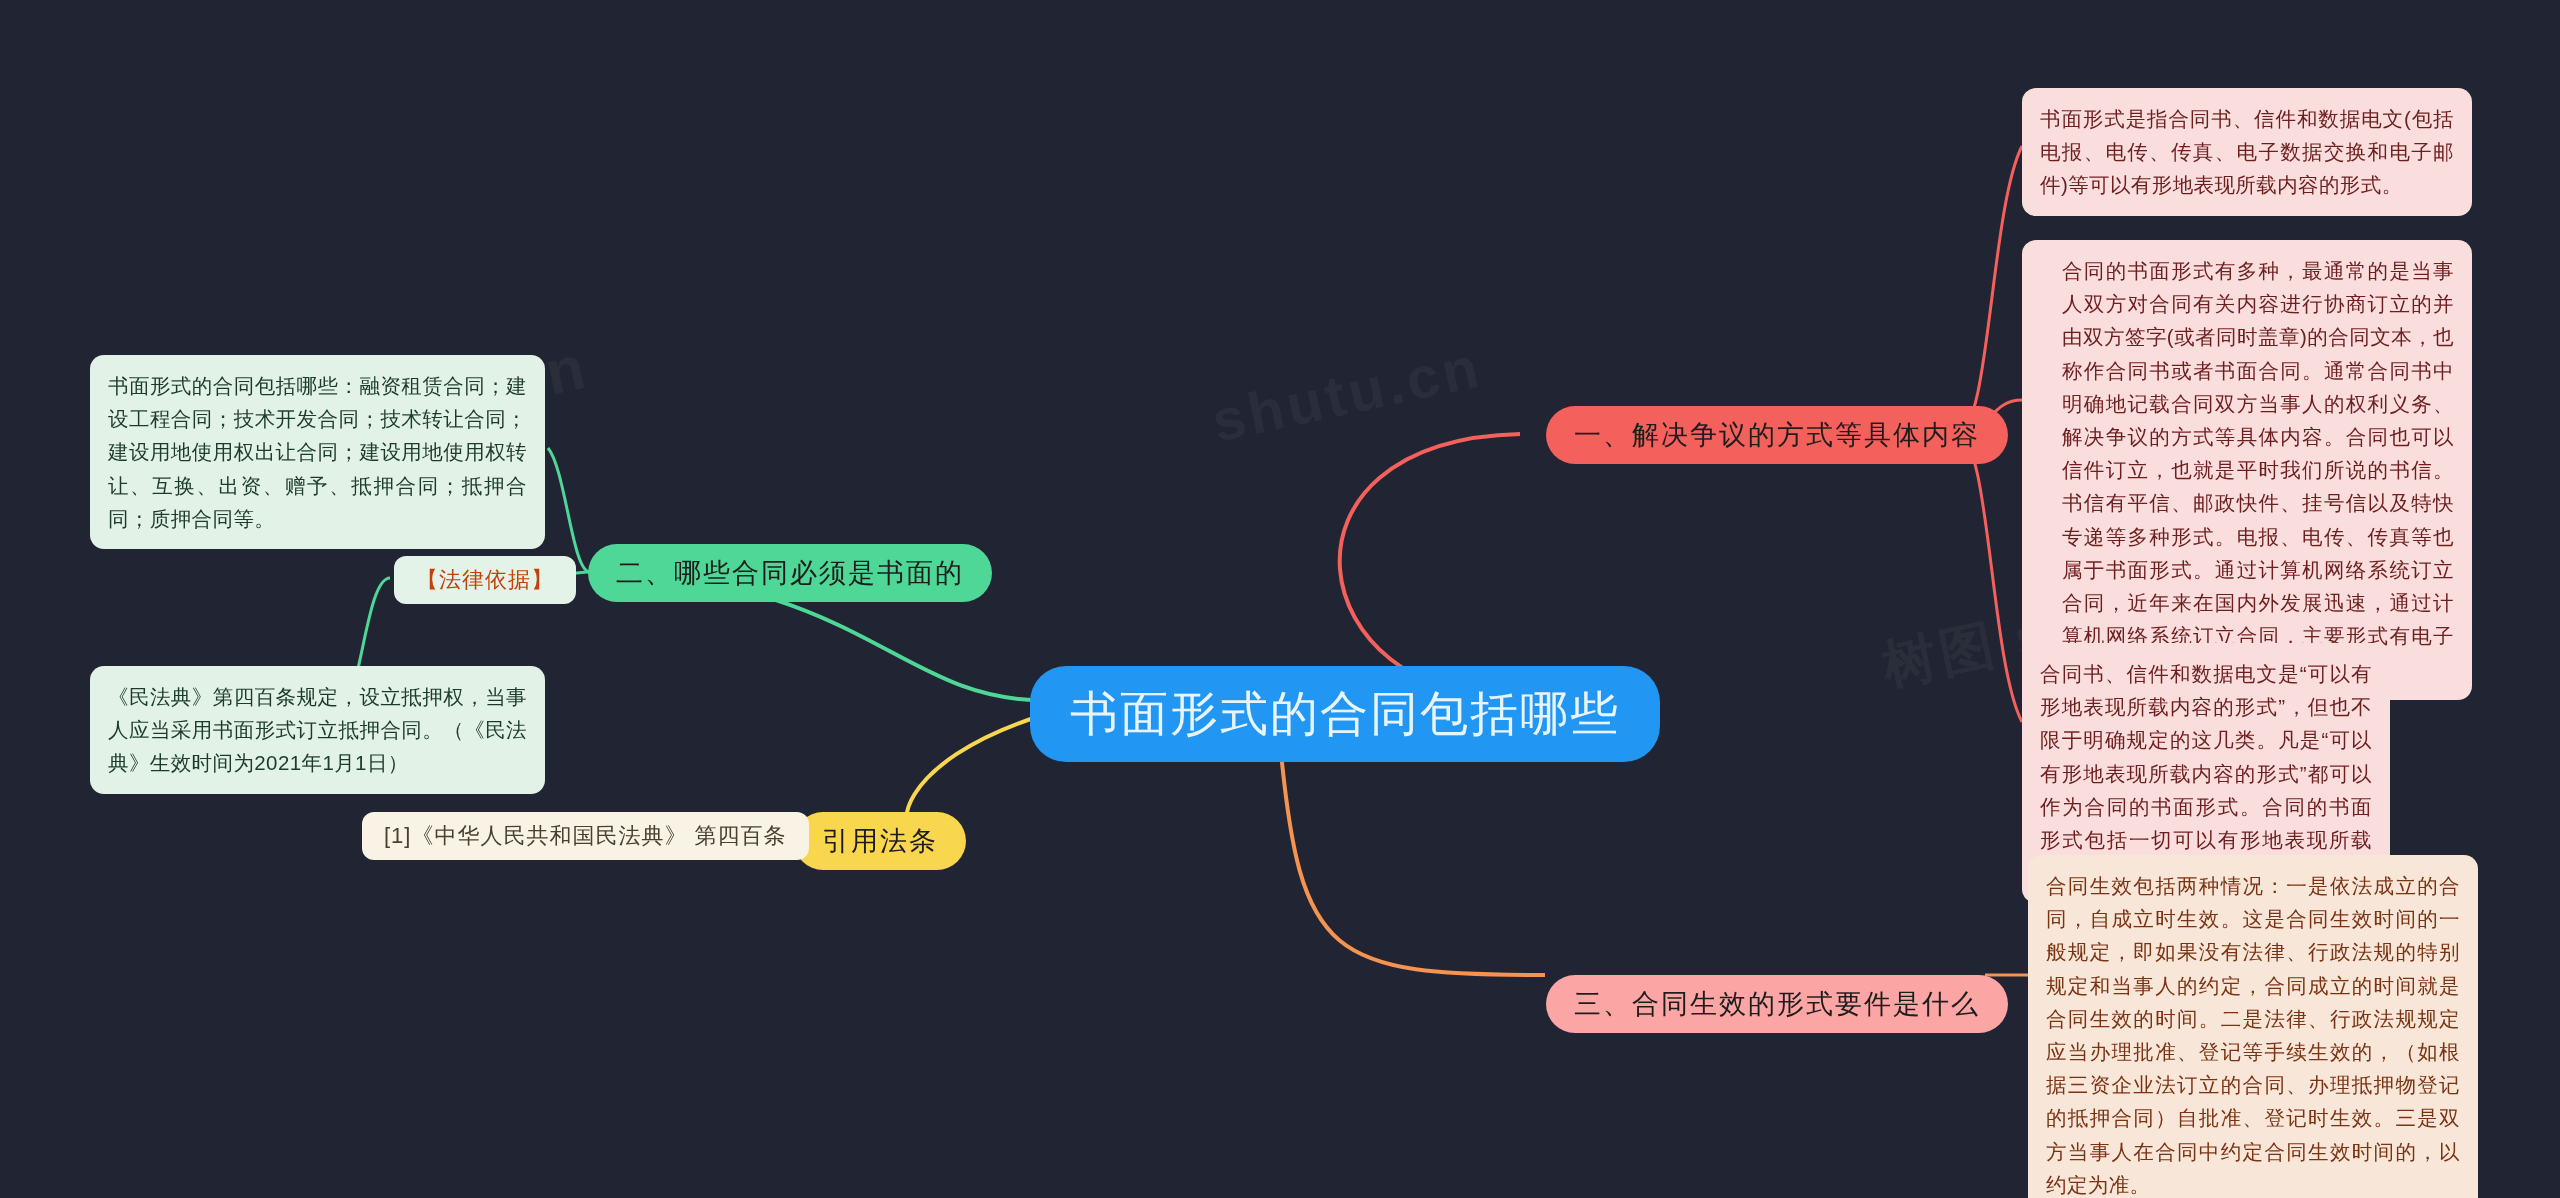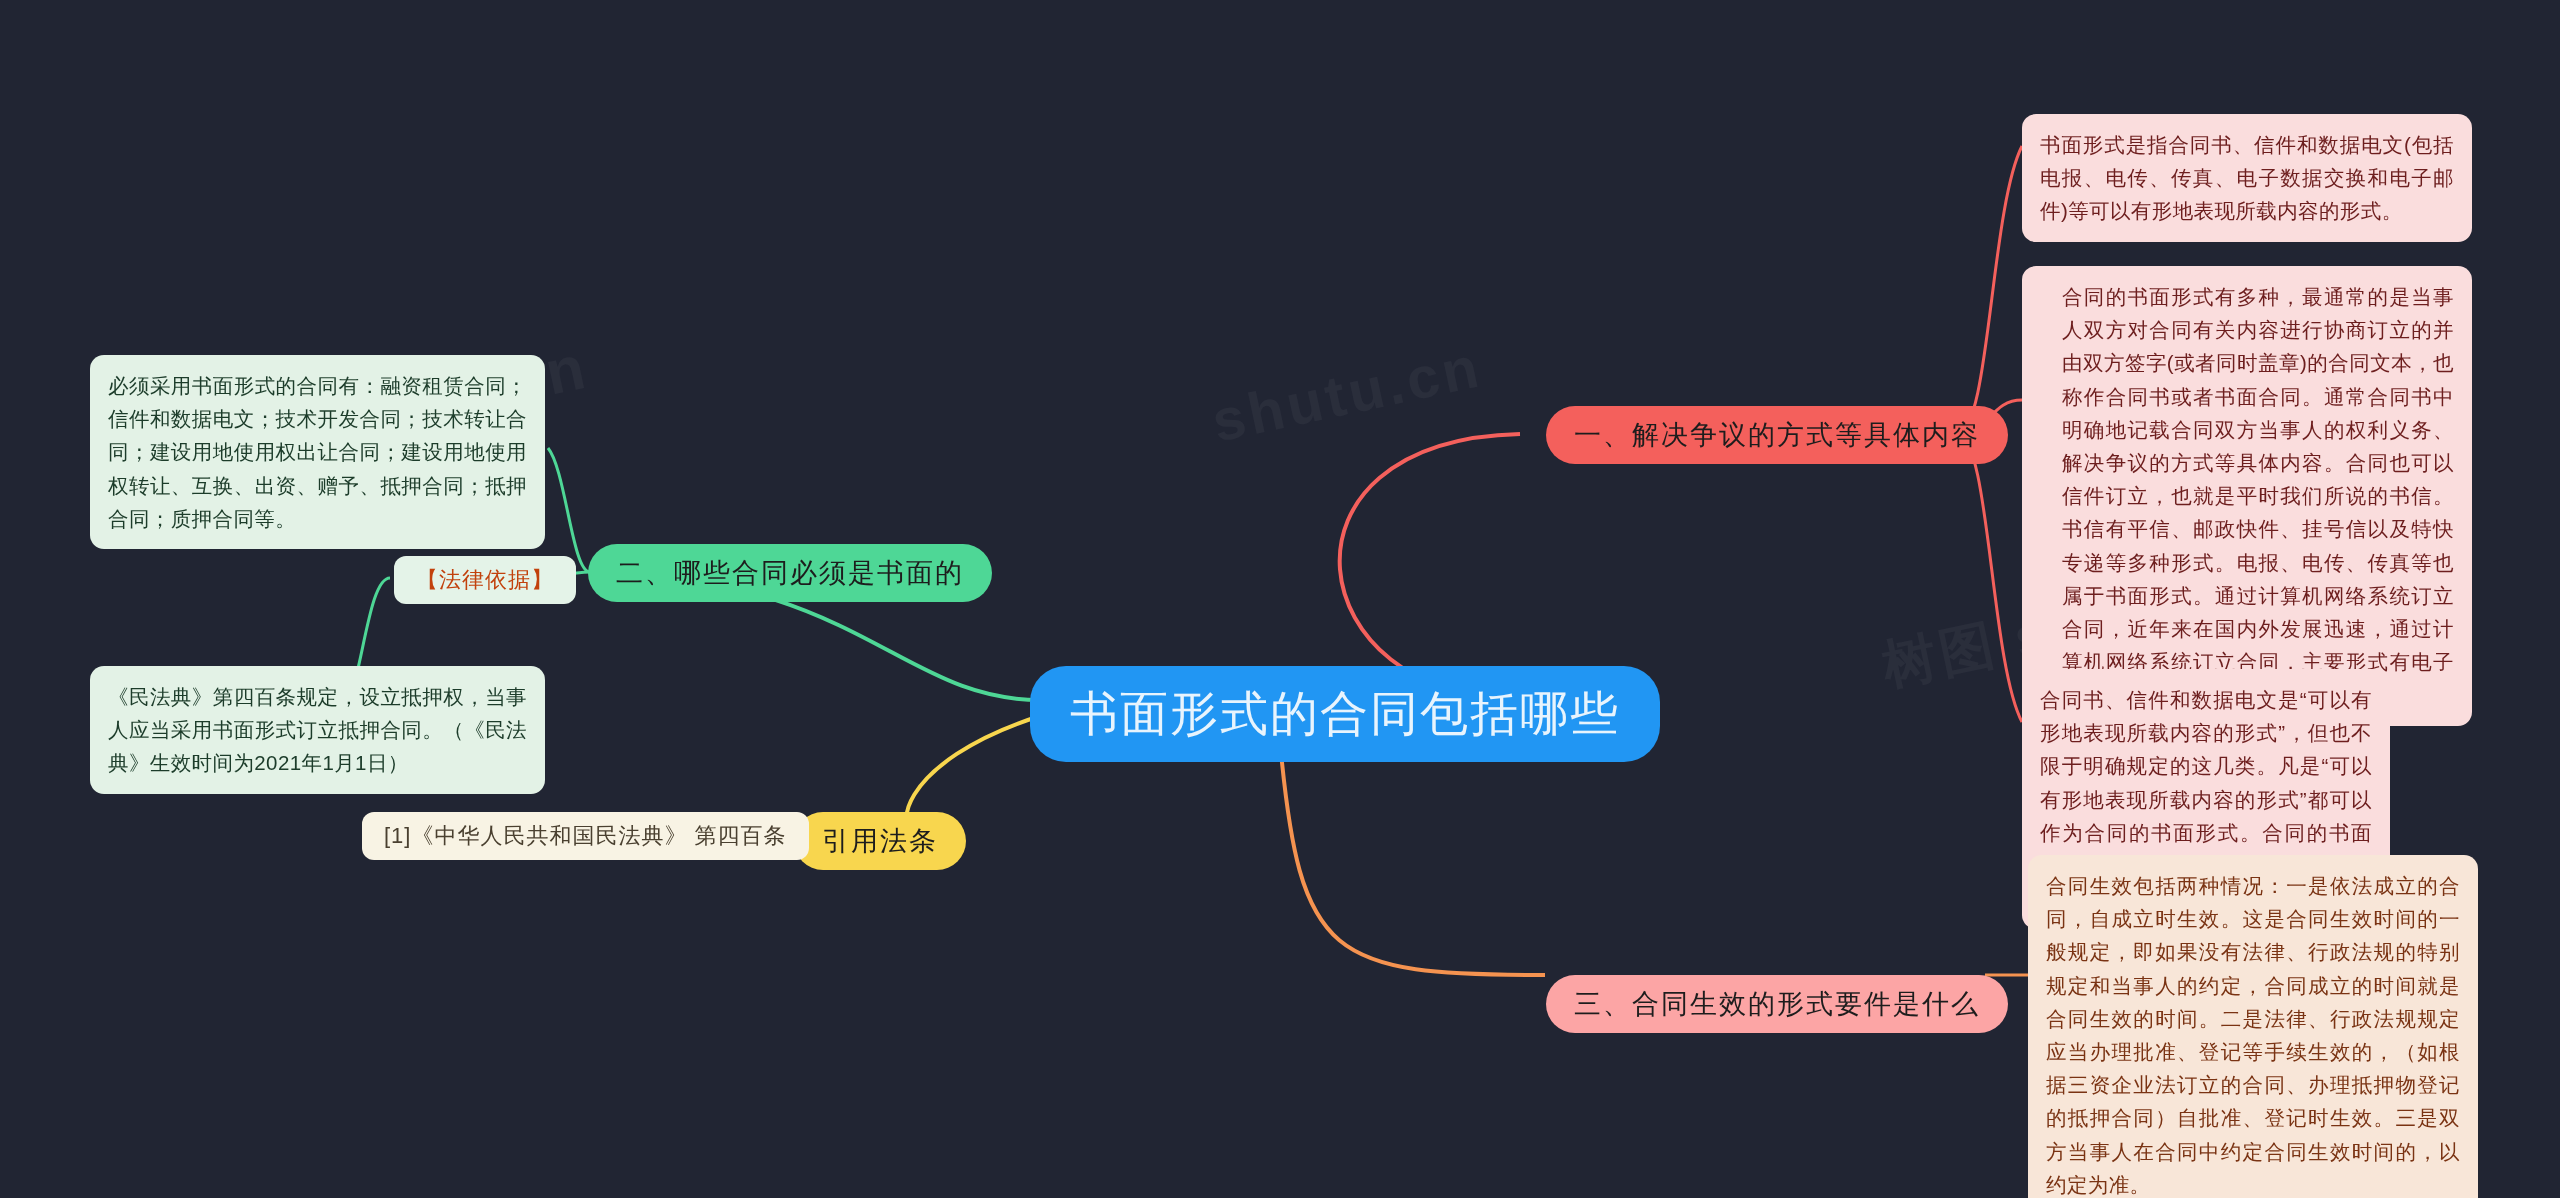--- a/index.html
+++ b/index.html
@@ -96,21 +96,20 @@
     letter-spacing: 0.4px;
     white-space: normal;
   }
   .card-green {
     background: #E3F2E6;
     color: #1c3c2a;
   }
   .card-pink {
     background: #FADDDD;
     color: #6d1e1e;
-    margin-top: 26px;
   }
   .card-peach {
     background: #F8E6D8;
     color: #7a3313;
   }
 </style>
 </head>
 <body>
 
 <div id="canvas">
@@ -159,19 +158,19 @@
   <div class="node subpill sub-green" style="left:394px; top:556px;">【法律依据】</div>
 
   <div class="node subpill sub-yellow" style="left:362px; top:812px;">[1]《中华人民共和国民法典》 第四百条</div>
 
   <div class="card card-pink" style="left:2022px; top:88px; width:450px;">书面形式是指合同书、信件和数据电文(包括电报、电传、传真、电子数据交换和电子邮件)等可以有形地表现所载内容的形式。</div>
 
   <div class="card card-pink" style="left:2022px; top:240px; width:450px;padding-left:40px;">合同的书面形式有多种，最通常的是当事人双方对合同有关内容进行协商订立的并由双方签字(或者同时盖章)的合同文本，也称作合同书或者书面合同。通常合同书中明确地记载合同双方当事人的权利义务、解决争议的方式等具体内容。合同也可以信件订立，也就是平时我们所说的书信。书信有平信、邮政快件、挂号信以及特快专递等多种形式。电报、电传、传真等也属于书面形式。通过计算机网络系统订立合同，近年来在国内外发展迅速，通过计算机网络系统订立合同，主要形式有电子数据交换和电子邮件。</div>
 
   <div class="card card-pink" style="left:2022px; top:643px; width:368px;">合同书、信件和数据电文是“可以有形地表现所载内容的形式”，但也不限于明确规定的这几类。凡是“可以有形地表现所载内容的形式”都可以作为合同的书面形式。合同的书面形式包括一切可以有形地表现所载内容的形式。</div>
 
-  <div class="card card-green" style="left:90px; top:355px; width:455px;">必须采用书面形式的合同有：融资租赁合同；信件和数据电文；技术开发合同；技术转让合同；建设用地使用权出让合同；建设用地使用权转让、互换、出资、赠予、抵押合同；抵押合同；质押合同等。</div>
+  <div class="card card-green" style="left:90px; top:355px; width:455px;">书面形式的合同包括哪些：融资租赁合同；建设工程合同；技术开发合同；技术转让合同；建设用地使用权出让合同；建设用地使用权转让、互换、出资、赠予、抵押合同；抵押合同；质押合同等。</div>
 
   <div class="card card-green" style="left:90px; top:650px; width:455px;margin-top:16px;">《民法典》第四百条规定，设立抵押权，当事人应当采用书面形式订立抵押合同。（《民法典》生效时间为2021年1月1日）</div>
 
   <div class="card card-peach" style="left:2028px; top:855px; width:450px;">合同生效包括两种情况：一是依法成立的合同，自成立时生效。这是合同生效时间的一般规定，即如果没有法律、行政法规的特别规定和当事人的约定，合同成立的时间就是合同生效的时间。二是法律、行政法规规定应当办理批准、登记等手续生效的，（如根据三资企业法订立的合同、办理抵押物登记的抵押合同）自批准、登记时生效。三是双方当事人在合同中约定合同生效时间的，以约定为准。</div>
 
 </div>
 
 </body></html>

